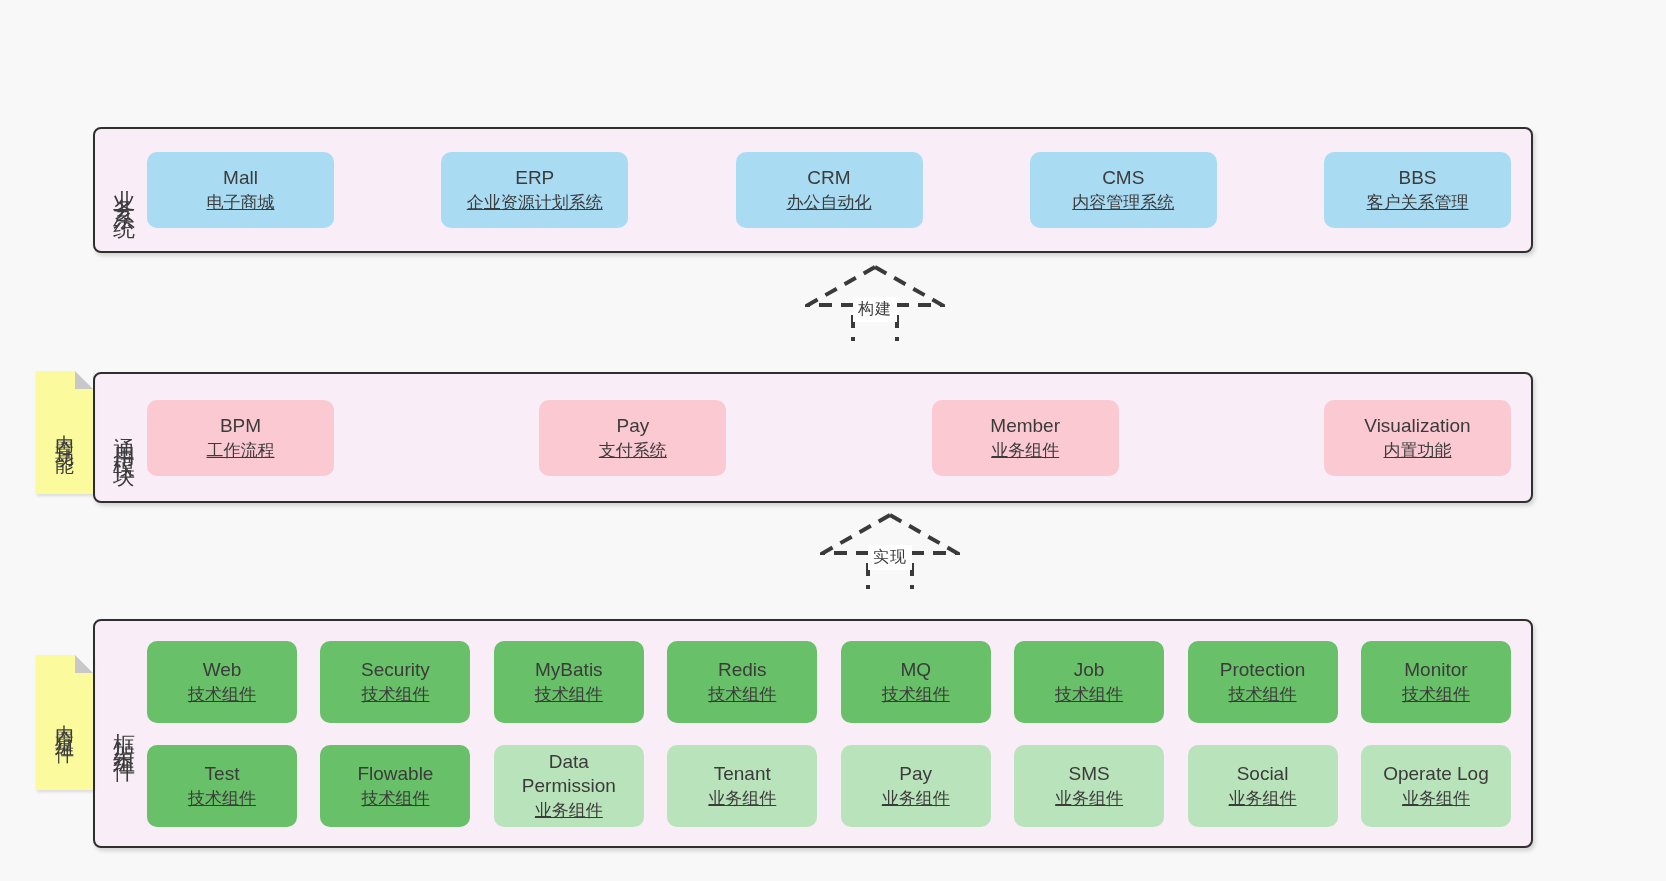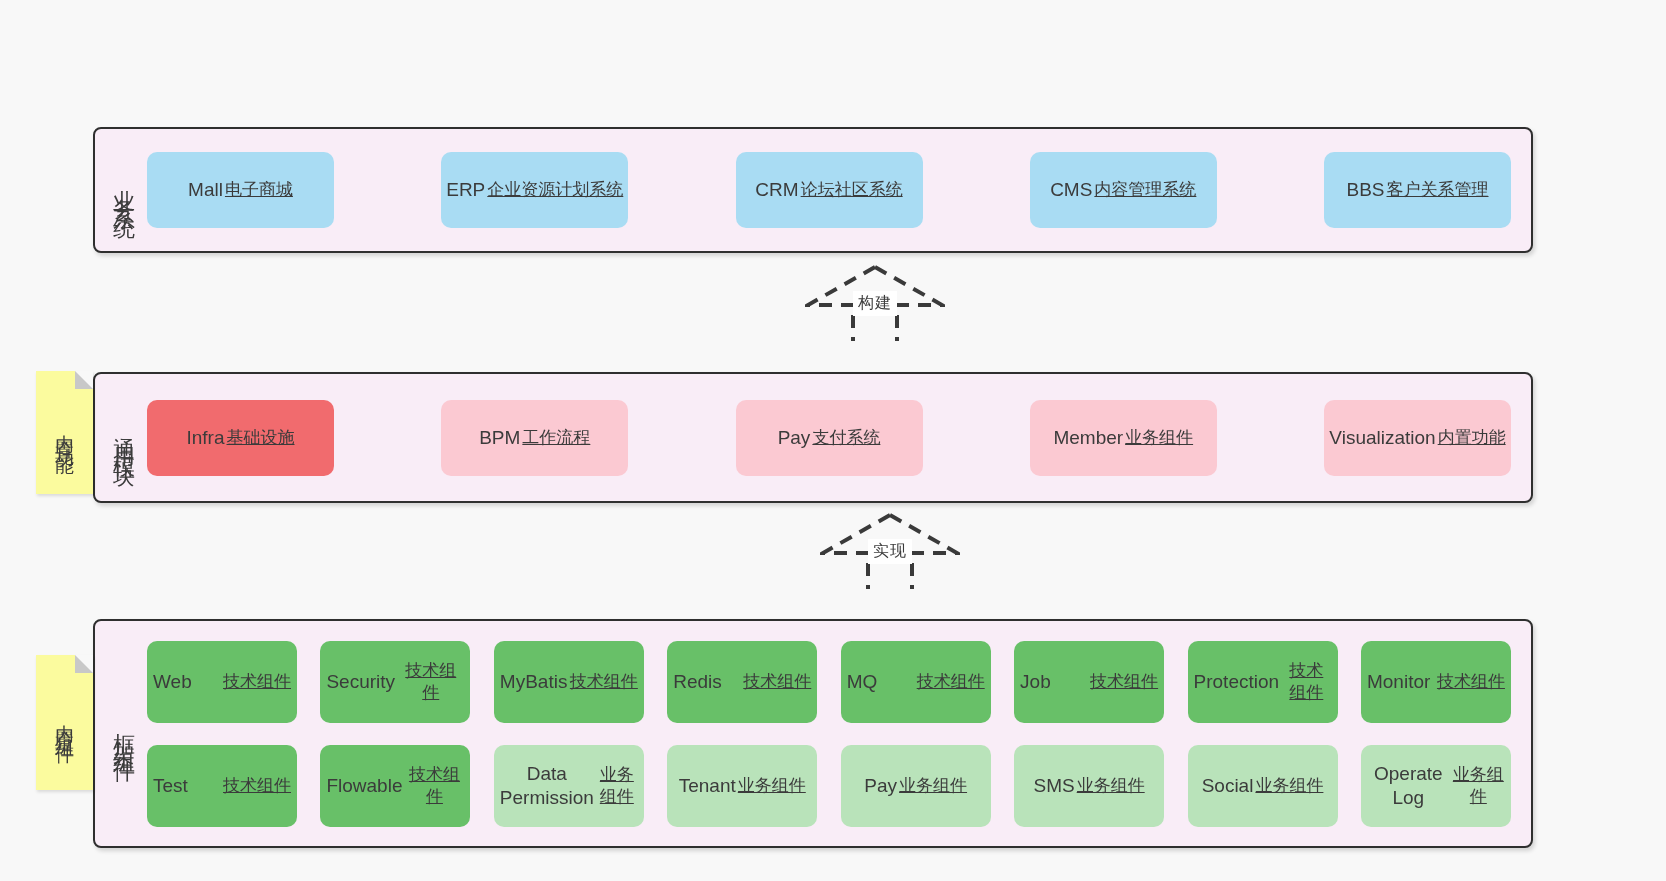--- a/index.html
+++ b/index.html
@@ -42,31 +42,31 @@
     position:absolute; left:52px; right:20px; top:0; bottom:0;
     display:flex; align-items:center; justify-content:space-between;
   }
   .rows{
     position:absolute; left:52px; right:20px; top:0; bottom:0;
     display:flex; flex-direction:column; justify-content:center; gap:22px;
   }
   .row{display:flex; justify-content:space-between;}
 
   .box{
-    display:flex; flex-direction:row; align-items:center; justify-content:center;
+    display:flex; flex-direction:column; align-items:center; justify-content:center;
     border-radius:10px; text-align:center; gap:2px;
   }
   .box .en{font-size:19px; line-height:24px;}
   .box .zh{font-size:17px; line-height:22px;text-decoration:underline;}
   .box-wide{width:187px; height:76px;}
   .box-sm{width:150px; height:82px; padding:4px 6px;}
   .blue{background:var(--blue);}
   .red{background:var(--red);}
   .pink{background:var(--pink);text-align:center;}
-  .green-dark{background:var(--green_dark);justify-content:space-between;}
+  .green-dark{background:var(--green_dark);}
   .green-light{background:var(--green_light);}
 
   
   .note{
     position:absolute; left:36px; width:57px;
     background:var(--note_yellow);
     box-shadow:1px 2px 3px rgba(0,0,0,.12);
     display:flex; align-items:center; justify-content:center;
     writing-mode:vertical-rl; text-orientation:upright;
     font-size:19px; letter-spacing:7px; z-index:2;
@@ -78,21 +78,21 @@
   }
   .note-2{top:371px; height:123px;}
   .note-3{top:655px; height:135px;}
 
   
   .arrow{position:absolute; width:140px; height:80px;}
   .arrow-1{left:805px; top:263px;}
   .arrow-2{left:820px; top:511px;}
   .arrow svg{position:absolute; inset:0;}
   .arrow-label{
-    position:absolute; left:50%; transform:translateX(-50%); top:28px;
+    position:absolute; left:50%; transform:translateX(-50%); top:34px;
     background:var(--label_bg); padding:2px 5px;
     font-size:16px; letter-spacing:1px; white-space:nowrap; color:var(--text);
   }
 </style>
 </head>
 <body>
 
 <div class="canvas">
 
   <section class="layer layer-1">
@@ -101,21 +101,21 @@
       <div class="box box-wide blue">
         <span class="en">Mall</span>
         <span class="zh">电子商城</span>
       </div>
       <div class="box box-wide blue">
         <span class="en">ERP</span>
         <span class="zh">企业资源计划系统</span>
       </div>
       <div class="box box-wide blue">
         <span class="en">CRM</span>
-        <span class="zh">论坛社区系统</span>
+        <span class="zh">办公自动化</span>
       </div>
       <div class="box box-wide blue">
         <span class="en">CMS</span>
         <span class="zh">内容管理系统</span>
       </div>
       <div class="box box-wide blue">
         <span class="en">BBS</span>
         <span class="zh">客户关系管理</span>
       </div>
     </div>
@@ -126,24 +126,20 @@
       <path d="M70 4 L3 42 L48 42 L48 78" fill="none" stroke="var(--arrow)" stroke-width="4" stroke-dasharray="13 9"></path>
       <path d="M70 4 L137 42 L92 42 L92 78" fill="none" stroke="var(--arrow)" stroke-width="4" stroke-dasharray="13 9"></path>
     </svg>
     <span class="arrow-label">构建</span>
   </div>
 
   <div class="note note-2">内置功能</div>
   <section class="layer layer-2">
     <div class="layer-label">通用模块</div>
     <div class="boxes">
-      <div class="box box-wide red">
-        <span class="en">Infra</span>
-        <span class="zh">基础设施</span>
-      </div>
       <div class="box box-wide pink">
         <span class="en">BPM</span>
         <span class="zh">工作流程</span>
       </div>
       <div class="box box-wide pink">
         <span class="en">Pay</span>
         <span class="zh">支付系统</span>
       </div>
       <div class="box box-wide pink">
         <span class="en">Member</span>

